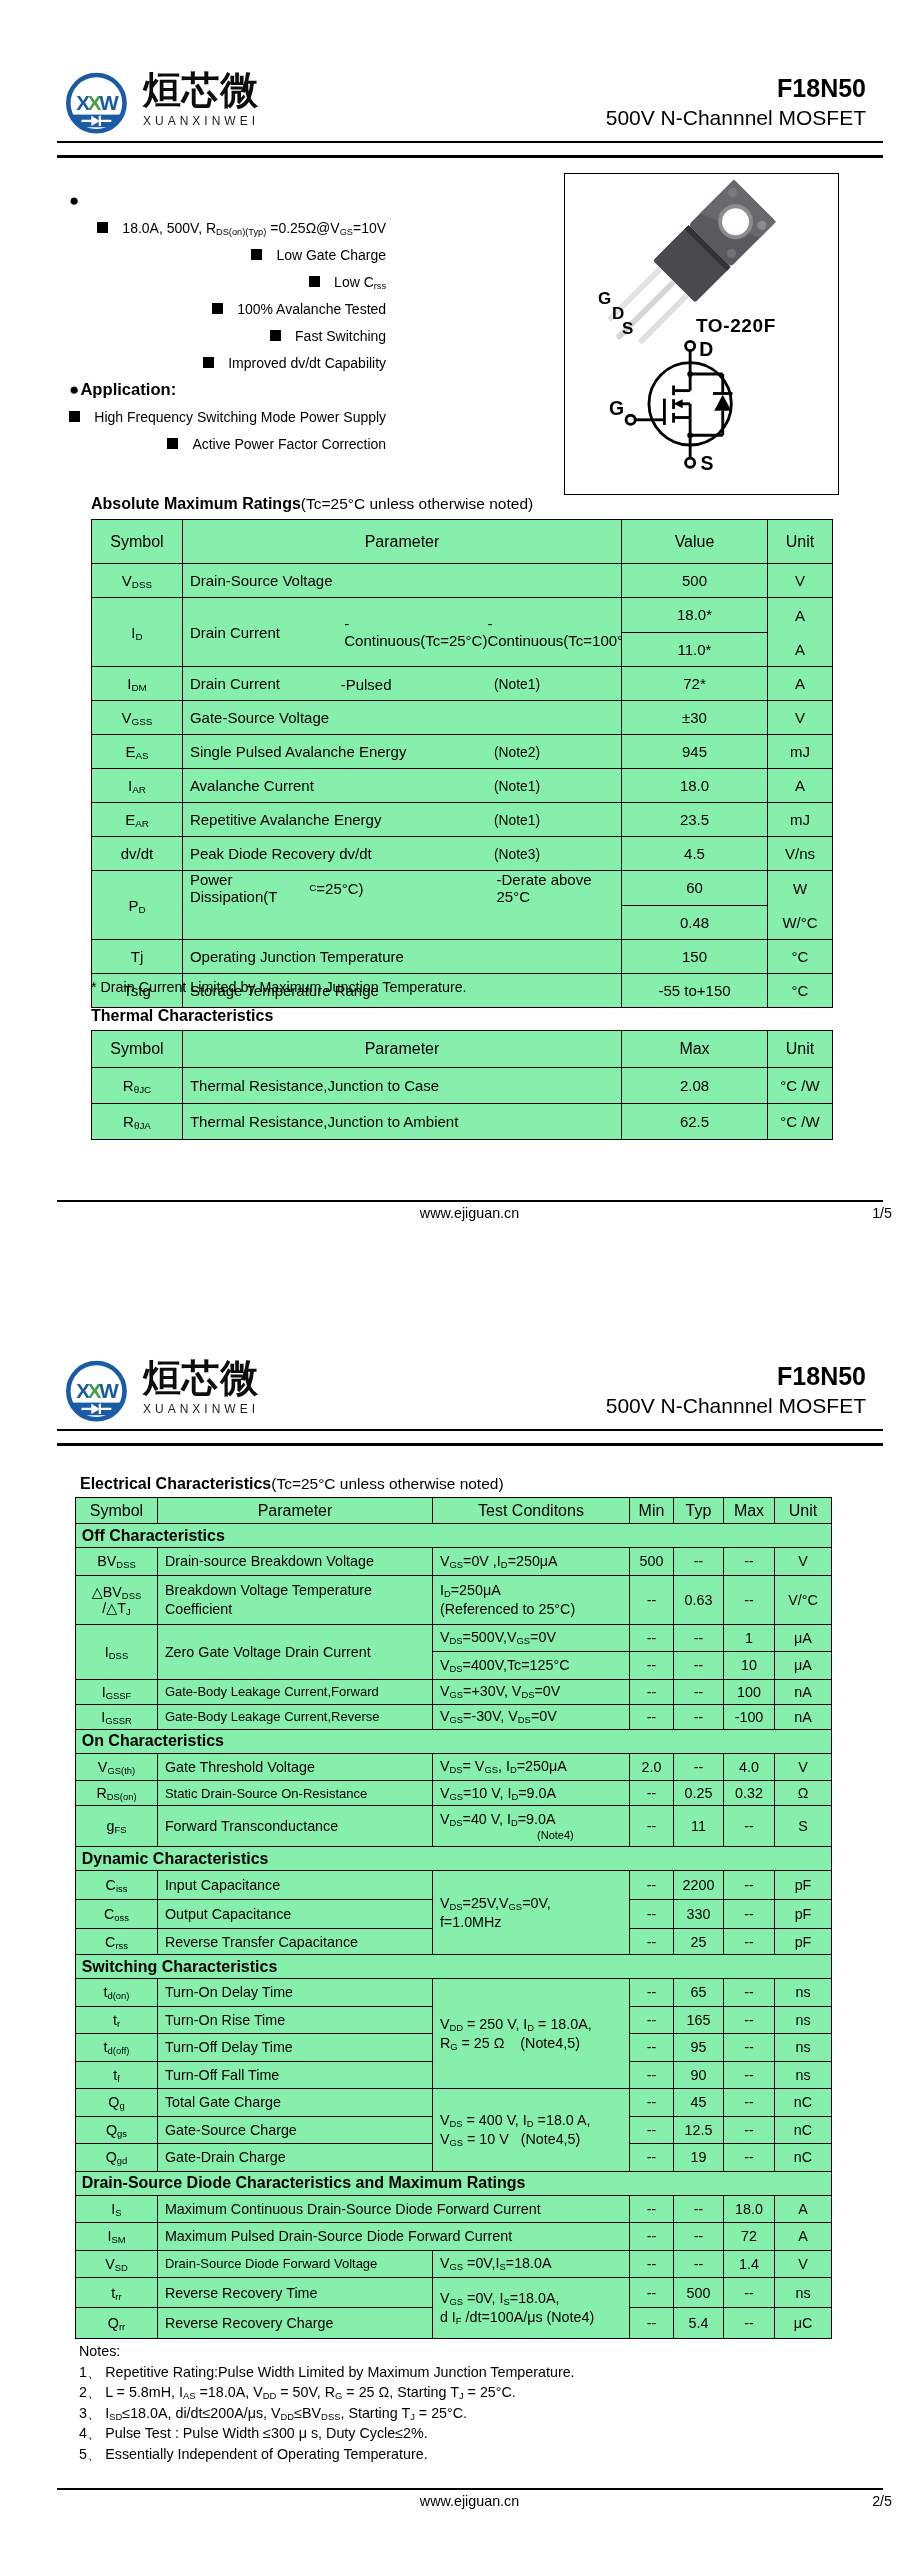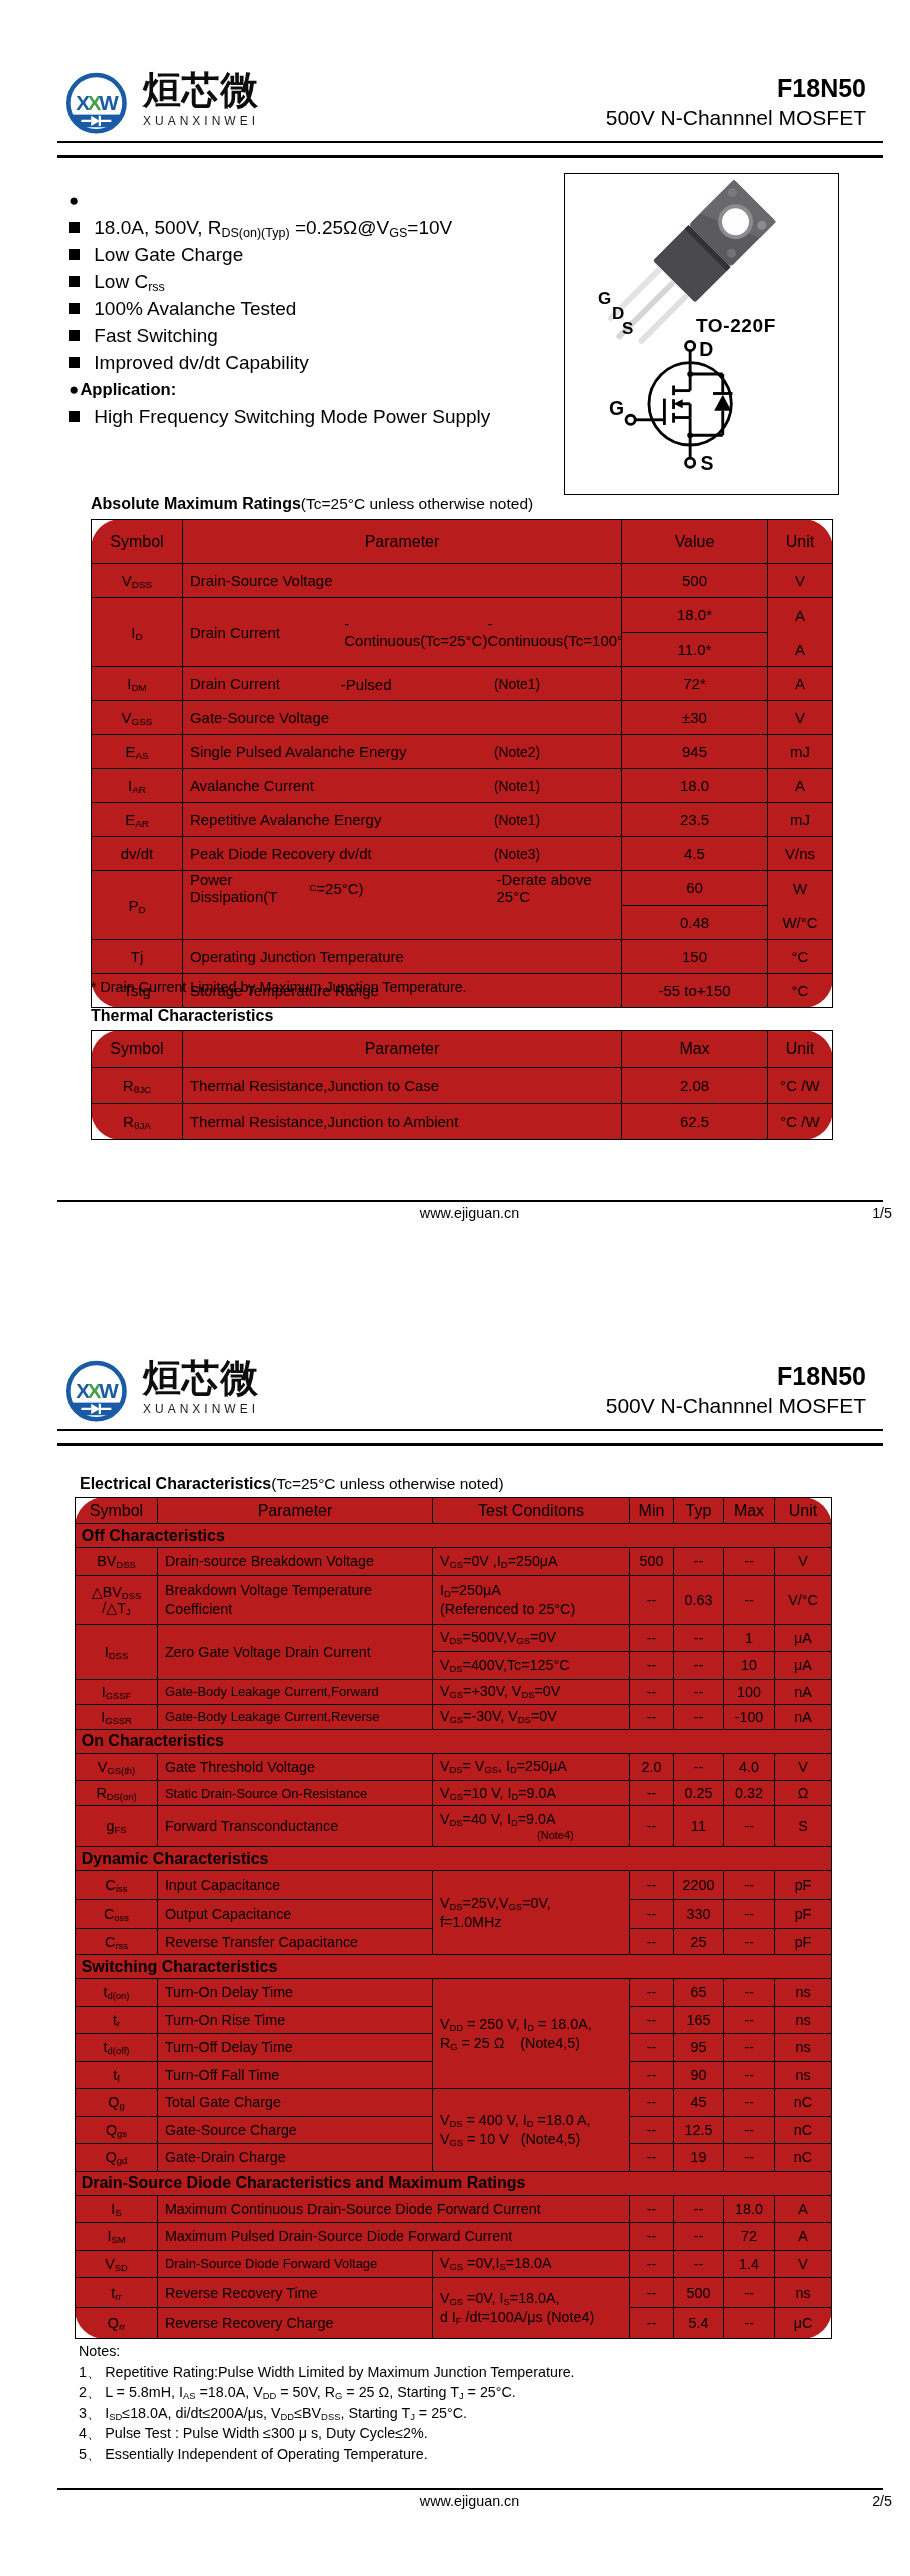--- a/index.html
+++ b/index.html
@@ -12,33 +12,33 @@
   .brand-cn{font-size:38px;font-weight:bold;letter-spacing:0.6px;line-height:1.05;color:#0d0d0d;}
   .brand-en{font-size:12px;letter-spacing:4px;margin-top:2.9px;color:#1c1c1c;}
   .hdr-right{position:absolute;right:73px;top:75px;text-align:right;}
   .part-no{font-size:25px;font-weight:bold;line-height:1.05;}
   .part-sub{font-size:21px;margin-top:5.2px;}
   .hr1{position:absolute;left:57px;width:826px;height:1.7px;background:#000;top:141px;}
   .hr2{position:absolute;left:57px;width:826px;height:2.9px;background:#000;top:155px;}
   
   .features{position:absolute;left:69px;top:188px;}
   .featlead{height:26px;display:flex;align-items:center;font-size:17px;}
-  .feat{display:flex;align-items:center;height:27px;font-size:19px;}
+  .feat{display:flex;align-items:center;height:27px;font-size:14px;justify-content:flex-end;}
   .feat .sq{width:11px;height:11px;background:#000;margin-right:14.3px;flex:none;}
   .apphead{display:flex;align-items:center;height:27px;font-size:16.6px;font-weight:bold;}
   .apphead .bdot{font-size:17px;margin-right:1.1px;}
   
   .pkg{position:absolute;left:564px;top:173px;width:273px;height:320px;border:1.7px solid #000;background:#fff;}
   .pin{position:absolute;font-weight:bold;font-size:17px;}
   .pkg-name{position:absolute;left:131px;top:141px;font-weight:bold;font-size:19px;letter-spacing:0.6px;}
   
   .sec-title{position:absolute;font-size:15.5px;white-space:nowrap;}
   .sec-title b{font-size:16px;}
   
-  table.t{border-collapse:collapse;table-layout:fixed;position:absolute;background:#b91c1c;font-size:15px;border-radius:30px;}
+  table.t{border-collapse:collapse;table-layout:fixed;position:absolute;background:#86efac;font-size:15px;}
   table.t td,table.t th{border:1.1px solid #000;overflow:hidden;}
   table.t{border:1.7px solid #000;}
   table.t th{font-weight:normal;font-size:16px;}
   .c{text-align:center;}
   .p{text-align:left;padding:0 2.3px 0 6.9px;}
   .cond{text-align:left;padding:1.7px 2.3px 1.7px 6.9px;line-height:1.3;}
   .rel{position:relative;}
   .mid{position:absolute;left:36%;top:50%;transform:translateY(-50%);}
   .nt{position:absolute;left:71%;top:50%;transform:translateY(-50%);font-size:13.8px;}
   .split2{display:flex;align-items:center;height:68px;}
@@ -121,20 +121,24 @@
         <span class="sq"></span>
         <span>Improved dv/dt Capability</span>
       </div>
     <div class="apphead">
         <span class="bdot">●</span>
         <span>Application:</span>
       </div>
     <div class="feat">
         <span class="sq"></span>
         <span>High Frequency Switching Mode Power Supply</span>
+      </div>
+    <div class="feat">
+        <span class="sq"></span>
+        <span>Active Power Factor Correction</span>
       </div>
   </div>
 
   <div class="pkg">
     <svg width="189" height="189" viewBox="0 0 330 330" style="position:absolute;left:40px;top:-3.4px;">
       <g transform="rotate(45 165 150)">
         <rect x="112" y="12" width="104" height="112" rx="7" fill="#5a5a5e"></rect>
         <polygon points="112,12 216,12 216,52 112,96" fill="#68686d"></polygon>
         <circle cx="166" cy="62" r="27" fill="#fefefe" stroke="#8b8b90" stroke-width="7"></circle>
         <circle cx="126" cy="30" r="8" fill="#7a7a80"></circle>

